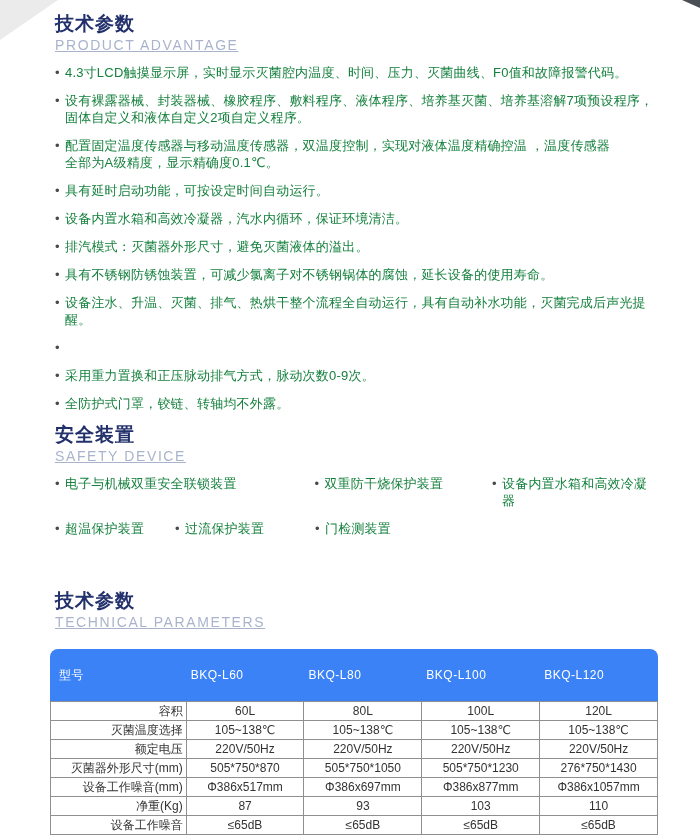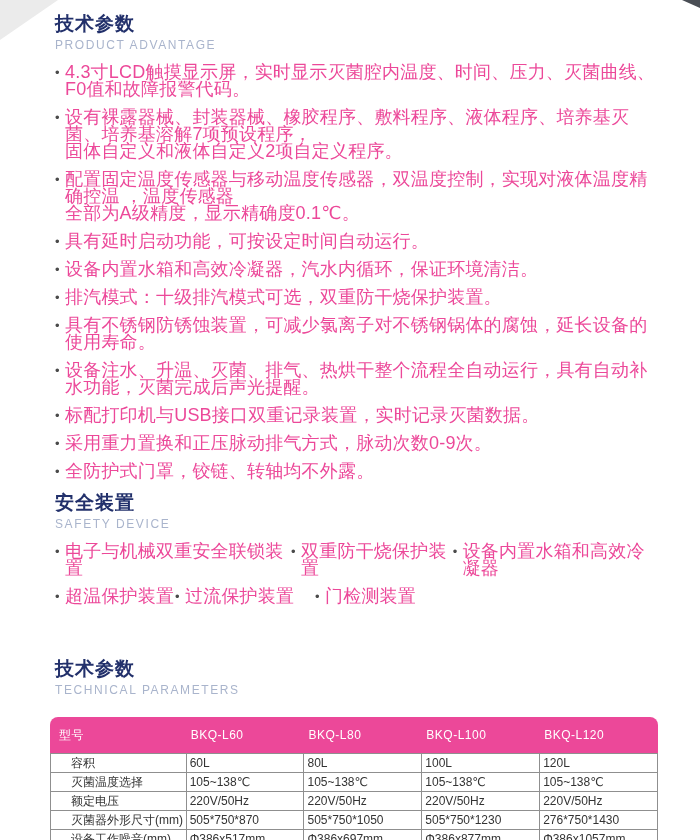--- a/index.html
+++ b/index.html
@@ -18,64 +18,64 @@
     position:absolute;top:0;right:0;width:18px;height:8px;
     background:#4a4e55;
     clip-path:polygon(0 0,100% 0,100% 100%);
   }
   .content{padding:12px 40px 0 55px;}
   .section-title{
     font-size:19px;font-weight:bold;color:#22306b;
     line-height:24px;letter-spacing:1px;margin:0;
   }
   .section-subtitle{
-    font-size:12px;color:#a9b4cc;letter-spacing:1.6px;
-    line-height:14px;margin-top:2px;
+    font-size:14px;color:#a9b4cc;letter-spacing:1.6px;
+    line-height:14px;margin-top:2px;text-decoration:underline;
   }
   .advantage-list{margin-top:12px;}
   .bullet-item{
     display:flex;align-items:flex-start;
     margin-bottom:11px;
   }
   .bullet-dot{
     flex:0 0 10px;color:#4a4a4a;font-size:13px;line-height:17px;
   }
   .bullet-text{
-    font-size:18px;line-height:17px;color:#ec4899;
+    font-size:13px;line-height:17px;color:#15803d;
     white-space:pre-line;letter-spacing:0.2px;
   }
   .safety-section{}
   .safety-rows{margin-top:12px;}
   .safety-row{display:flex;align-items:flex-start;margin-bottom:11px;}
   .safety-item{display:flex;align-items:flex-start;}
   .safety-row:nth-of-type(1) .safety-item:nth-child(1){width:260px;}
   .safety-row:nth-of-type(1) .safety-item:nth-child(2){width:178px;}
   .safety-row:nth-of-type(2) .safety-item:nth-child(1){width:120px;}
   .safety-row:nth-of-type(2) .safety-item:nth-child(2){width:140px;}
   .tech-section{margin-top:52px;}
   .spec-table{
     width:608px;margin-left:-5px;margin-top:20px;
     border-collapse:separate;border-spacing:0;
     font-size:12px;table-layout:fixed;
   }
   .spec-table th{
-    background:#ec4899;color:#ffffff;font-weight:normal;
-    height:20px;line-height:20px;padding:8px 4px;
+    background:#3b82f6;color:#ffffff;font-weight:normal;
+    height:20px;line-height:20px;padding:16px 4px;
     font-size:12px;letter-spacing:0.5px;
   }
   .spec-table th:first-child{border-radius:8px 0 0 0;text-align:left;padding-left:9px;width:22%;}
   .spec-table th:last-child{border-radius:0 8px 0 0;margin-top:40px;}
   .spec-table th{text-align:left;width:19.5%;}
   .spec-table td{
     height:18px;line-height:18px;padding:0 3px;
     border-right:1px solid #8f8f8f;border-bottom:1px solid #8f8f8f;
-    color:#333333;text-align:left;overflow:hidden;white-space:nowrap;
+    color:#333333;text-align:center;overflow:hidden;white-space:nowrap;
   }
   .spec-table td.row-label{
-    text-align:left;padding-left:20px;border-left:1px solid #8f8f8f;
+    text-align:right;padding-left:8px;border-left:1px solid #8f8f8f;
   }
   .spec-table thead th{border-bottom:1px solid #8f8f8f;}
 </style>
 </head>
 <body>
 
 <div class="corner-left"></div>
 <div class="corner-right"></div>
 
 <div class="content">
@@ -101,33 +101,32 @@
         <div class="bullet-item">
           <span class="bullet-dot">•</span>
           <span class="bullet-text">具有延时启动功能，可按设定时间自动运行。</span>
         </div>
         <div class="bullet-item">
           <span class="bullet-dot">•</span>
           <span class="bullet-text">设备内置水箱和高效冷凝器，汽水内循环，保证环境清洁。</span>
         </div>
         <div class="bullet-item">
           <span class="bullet-dot">•</span>
-          <span class="bullet-text">排汽模式：十级排汽模式可选，双重防干烧保护装置。</span>
+          <span class="bullet-text">排汽模式：灭菌器外形尺寸，避免灭菌液体的溢出。</span>
         </div>
         <div class="bullet-item">
           <span class="bullet-dot">•</span>
           <span class="bullet-text">具有不锈钢防锈蚀装置，可减少氯离子对不锈钢锅体的腐蚀，延长设备的使用寿命。</span>
         </div>
         <div class="bullet-item">
           <span class="bullet-dot">•</span>
           <span class="bullet-text">设备注水、升温、灭菌、排气、热烘干整个流程全自动运行，具有自动补水功能，灭菌完成后声光提醒。</span>
         </div>
         <div class="bullet-item">
           <span class="bullet-dot">•</span>
-          <span class="bullet-text">标配打印机与USB接口双重记录装置，实时记录灭菌数据。</span>
         </div>
         <div class="bullet-item">
           <span class="bullet-dot">•</span>
           <span class="bullet-text">采用重力置换和正压脉动排气方式，脉动次数0-9次。</span>
         </div>
         <div class="bullet-item">
           <span class="bullet-dot">•</span>
           <span class="bullet-text">全防护式门罩，铰链、转轴均不外露。</span>
         </div>
       </div>
@@ -211,20 +210,27 @@
             <td>276*750*1430</td>
           </tr>
           <tr>
             <td class="row-label">设备工作噪音(mm)</td>
             <td>Φ386x517mm</td>
             <td>Φ386x697mm</td>
             <td>Φ386x877mm</td>
             <td>Φ386x1057mm</td>
           </tr>
           <tr>
+            <td class="row-label">净重(Kg)</td>
+            <td>87</td>
+            <td>93</td>
+            <td>103</td>
+            <td>110</td>
+          </tr>
+          <tr>
             <td class="row-label">设备工作噪音</td>
             <td>≤65dB</td>
             <td>≤65dB</td>
             <td>≤65dB</td>
             <td>≤65dB</td>
           </tr>
         </tbody>
     </table>
   </div>
 

